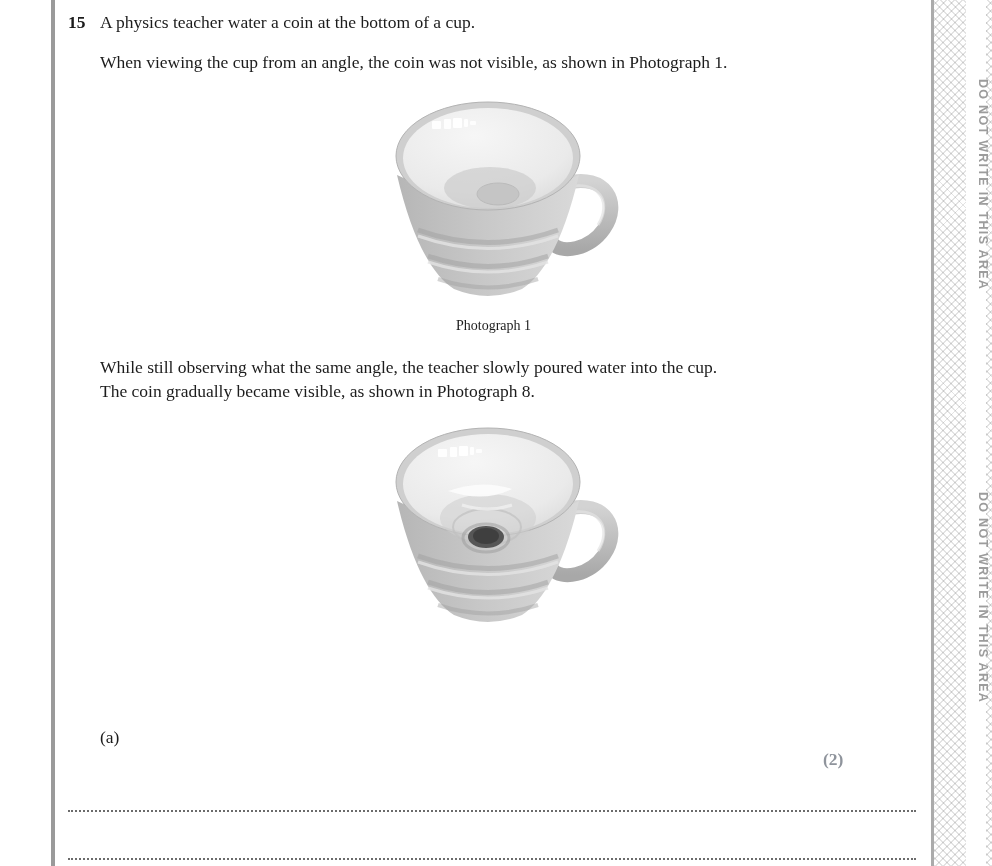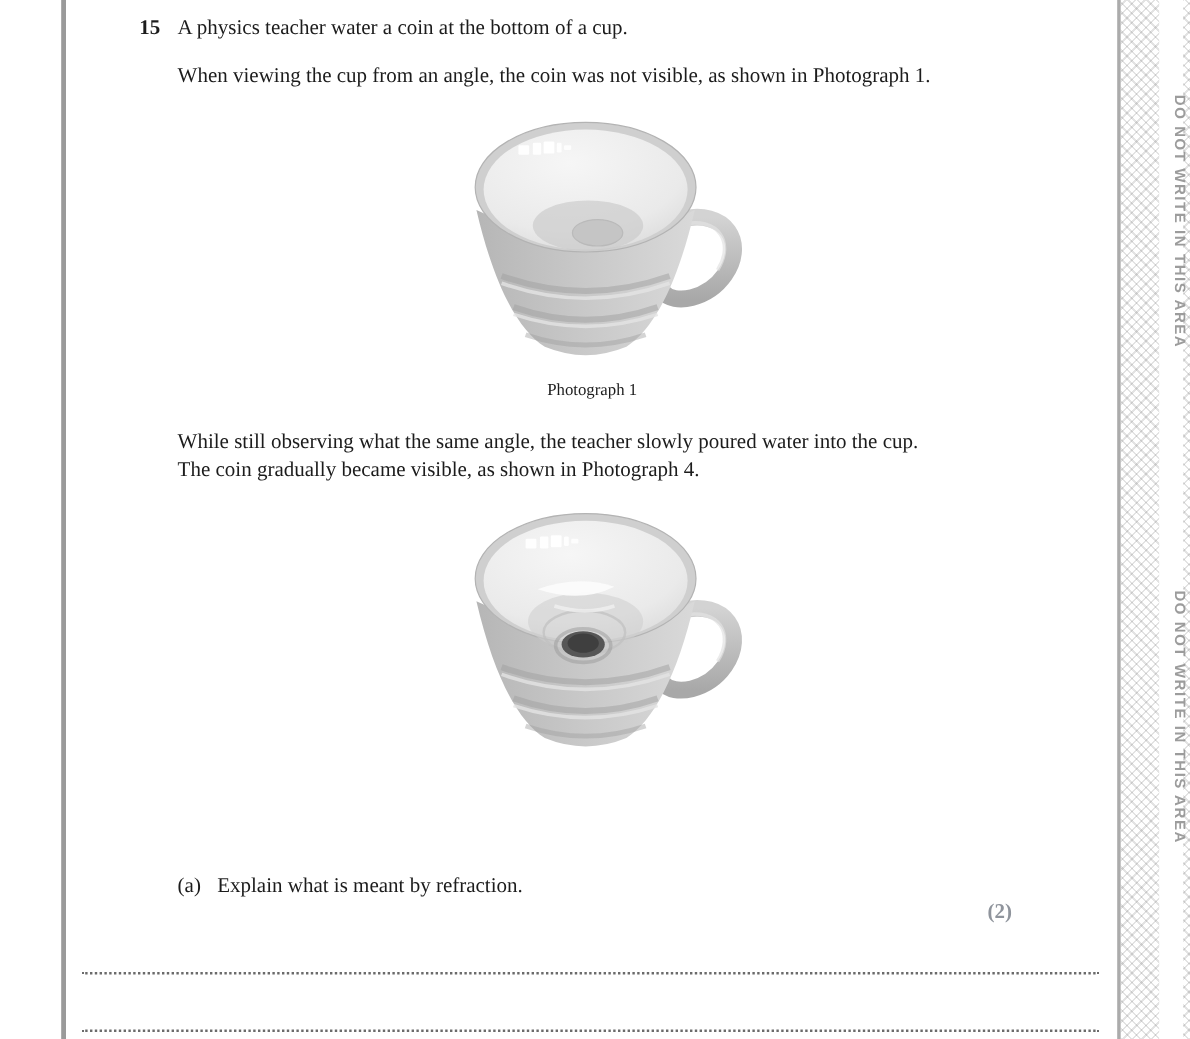--- a/index.html
+++ b/index.html
@@ -13,21 +13,21 @@
     font-family: "Liberation Serif", serif;
     color: #1c1c1c;
   }
   .abs { position: absolute; }
 
   
   .left-border  { left: 51px;  top: 0; width: 4px; height: 866px; background: #9a9a9a; }
   .right-border { left: 931px; top: 0; width: 3px; height: 866px; background: #ababab; }
 
   
-  .qtext { font-size: 17.5px; line-height: 20px; white-space: nowrap; margin-left: 48px; }
+  .qtext { font-size: 17.5px; line-height: 20px; white-space: nowrap; }
   .qnum  { font-weight: bold; }
 
   
   .caption { width: 267px; text-align: center; font-size: 14px; }
 
   
   .marks { font-size: 17.5px; font-weight: bold; color: #8f949c; }
 
   
   .answer-line {
@@ -116,21 +116,21 @@
         <rect x="84" y="22" width="7" height="10" rx="1" fill="#ffffff" opacity="0.92"></rect>
         <rect x="93" y="21" width="9" height="10" rx="1" fill="#ffffff" opacity="0.95"></rect>
         <rect x="104" y="22" width="4" height="8" rx="1" fill="#ffffff" opacity="0.85"></rect>
         <rect x="110" y="24" width="6" height="4" rx="1" fill="#ffffff" opacity="0.8"></rect>
       </g>
     </svg>
   </div>
   <div class="abs caption" style="left:360px; top:318px;">Photograph 1</div>
 
   <div class="abs qtext" style="left:100px; top:357px;">While still observing what the same angle, the teacher slowly poured water into the cup.</div>
-  <div class="abs qtext" style="left:100px; top:381px;">The coin gradually became visible, as shown in Photograph 4.</div>
+  <div class="abs qtext" style="left:100px; top:381px;">The coin gradually became visible, as shown in Photograph 8.</div>
 
   <div class="abs figure" style="left:360px; top:423px;">
     <svg width="267" height="207" viewBox="0 0 267 207">
       <defs>
         <linearGradient id="body2" x1="0" y1="0" x2="1" y2="0">
           <stop offset="0" stop-color="#b6b6b6"></stop>
           <stop offset="0.45" stop-color="#c7c7c7"></stop>
           <stop offset="1" stop-color="#d9d9d9"></stop>
         </linearGradient>
         <radialGradient id="inner2" cx="0.42" cy="0.28" r="0.95">
@@ -175,21 +175,20 @@
         <rect x="90" y="24" width="7" height="10" rx="1" fill="#ffffff" opacity="0.92"></rect>
         <rect x="99" y="23" width="9" height="10" rx="1" fill="#ffffff" opacity="0.95"></rect>
         <rect x="110" y="24" width="4" height="8" rx="1" fill="#ffffff" opacity="0.85"></rect>
         <rect x="116" y="26" width="6" height="4" rx="1" fill="#ffffff" opacity="0.8"></rect>
       </g>
     </svg>
   </div>
   <div class="abs caption" style="left:360px; top:647px;"></div>
 
   <div class="abs qtext" style="left:100px; top:727px;">(a)</div>
-  <div class="abs qtext" style="left:133px; top:727px;">Explain what is meant by refraction.</div>
   <div class="abs marks" style="left:823px; top:749px;">(2)</div>
 
   <div class="abs answer-line" style="top:810px;"></div>
   <div class="abs answer-line" style="top:858px;"></div>
 
   <div class="abs sidebar"></div>
   <div class="abs sidebar-strip"></div>
   <div class="abs sidebar-label label-1">DO NOT WRITE IN THIS AREA</div>
   <div class="abs sidebar-label label-2">DO NOT WRITE IN THIS AREA</div>
 

